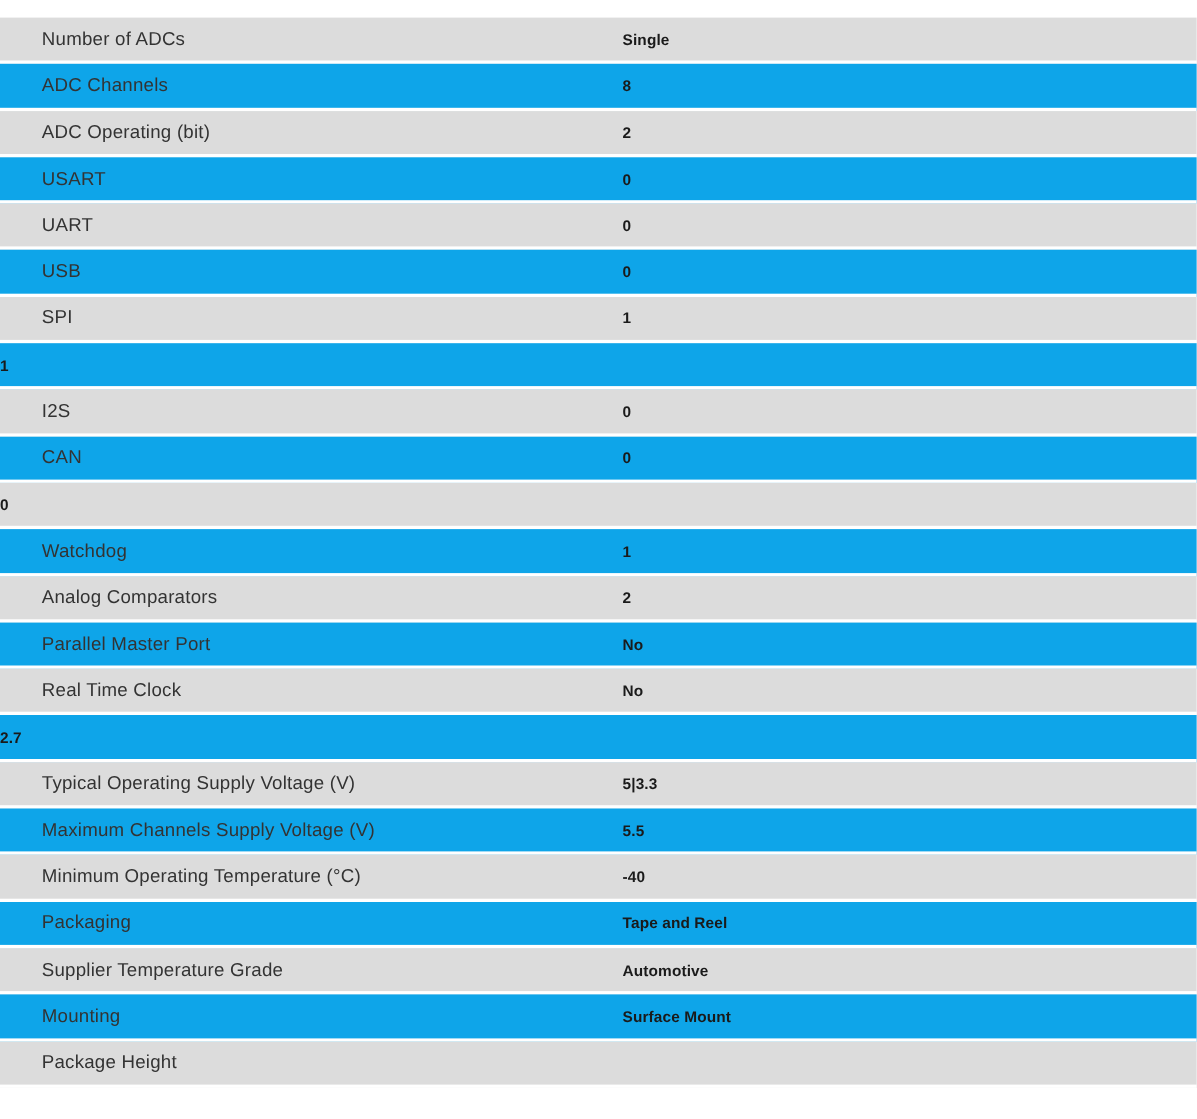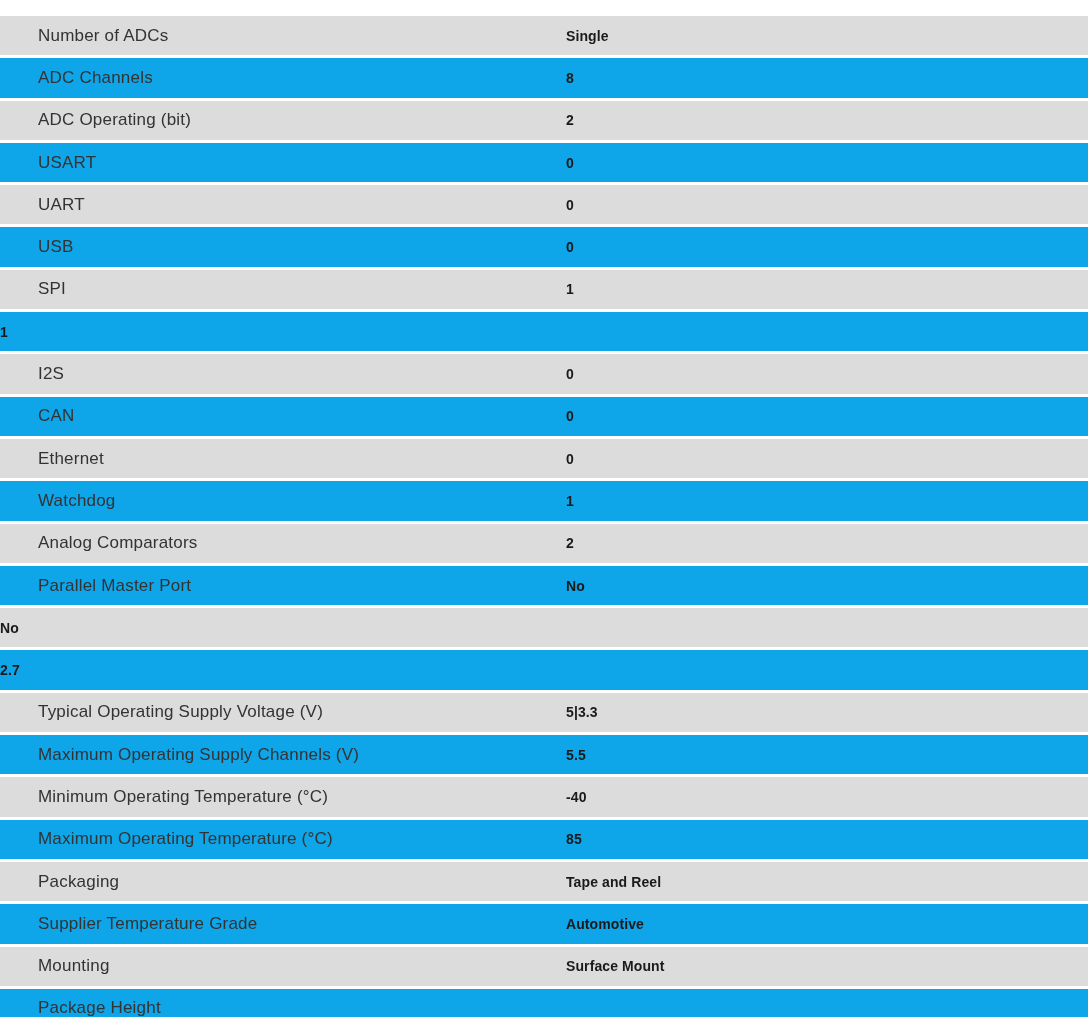--- a/index.html
+++ b/index.html
@@ -87,66 +87,62 @@
     <div class="spec-label">I2S</div>
     <div class="spec-value">0</div>
   </div>
 
   <div class="spec-row">
     <div class="spec-label">CAN</div>
     <div class="spec-value">0</div>
   </div>
 
   <div class="spec-row">
-    <div class="spec-label">Ethernet</div>
     <div class="spec-value">0</div>
   </div>
 
   <div class="spec-row">
     <div class="spec-label">Watchdog</div>
     <div class="spec-value">1</div>
   </div>
 
   <div class="spec-row">
     <div class="spec-label">Analog Comparators</div>
     <div class="spec-value">2</div>
   </div>
 
   <div class="spec-row">
     <div class="spec-label">Parallel Master Port</div>
     <div class="spec-value">No</div>
   </div>
 
   <div class="spec-row">
+    <div class="spec-label">Real Time Clock</div>
     <div class="spec-value">No</div>
   </div>
 
   <div class="spec-row">
     <div class="spec-value">2.7</div>
   </div>
 
   <div class="spec-row">
     <div class="spec-label">Typical Operating Supply Voltage (V)</div>
     <div class="spec-value">5|3.3</div>
   </div>
 
   <div class="spec-row">
-    <div class="spec-label">Maximum Operating Supply Channels (V)</div>
+    <div class="spec-label">Maximum Channels Supply Voltage (V)</div>
     <div class="spec-value">5.5</div>
   </div>
 
   <div class="spec-row">
     <div class="spec-label">Minimum Operating Temperature (°C)</div>
     <div class="spec-value">-40</div>
   </div>
 
-  <div class="spec-row">
-    <div class="spec-label">Maximum Operating Temperature (°C)</div>
-    <div class="spec-value">85</div>
-  </div>
 
   <div class="spec-row">
     <div class="spec-label">Packaging</div>
     <div class="spec-value">Tape and Reel</div>
   </div>
 
   <div class="spec-row">
     <div class="spec-label">Supplier Temperature Grade</div>
     <div class="spec-value">Automotive</div>
   </div>

